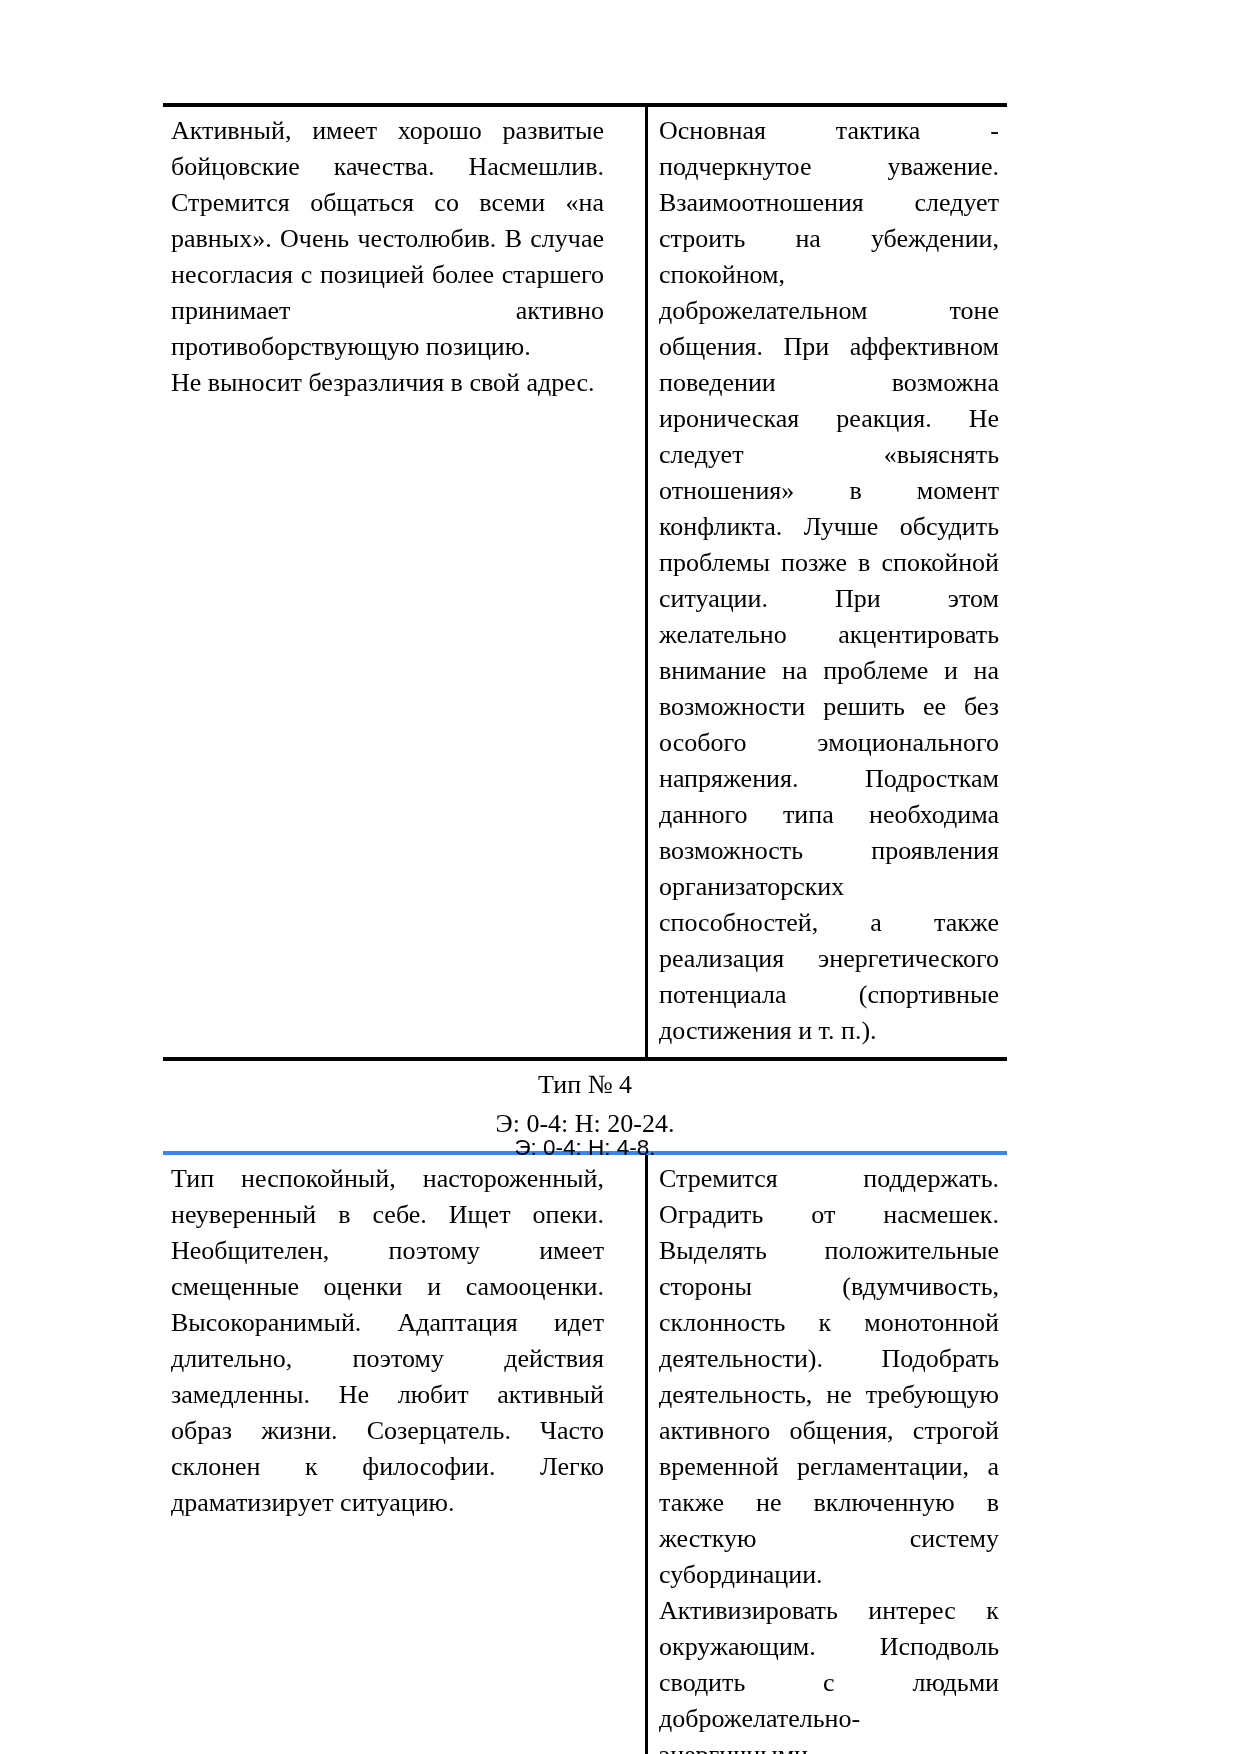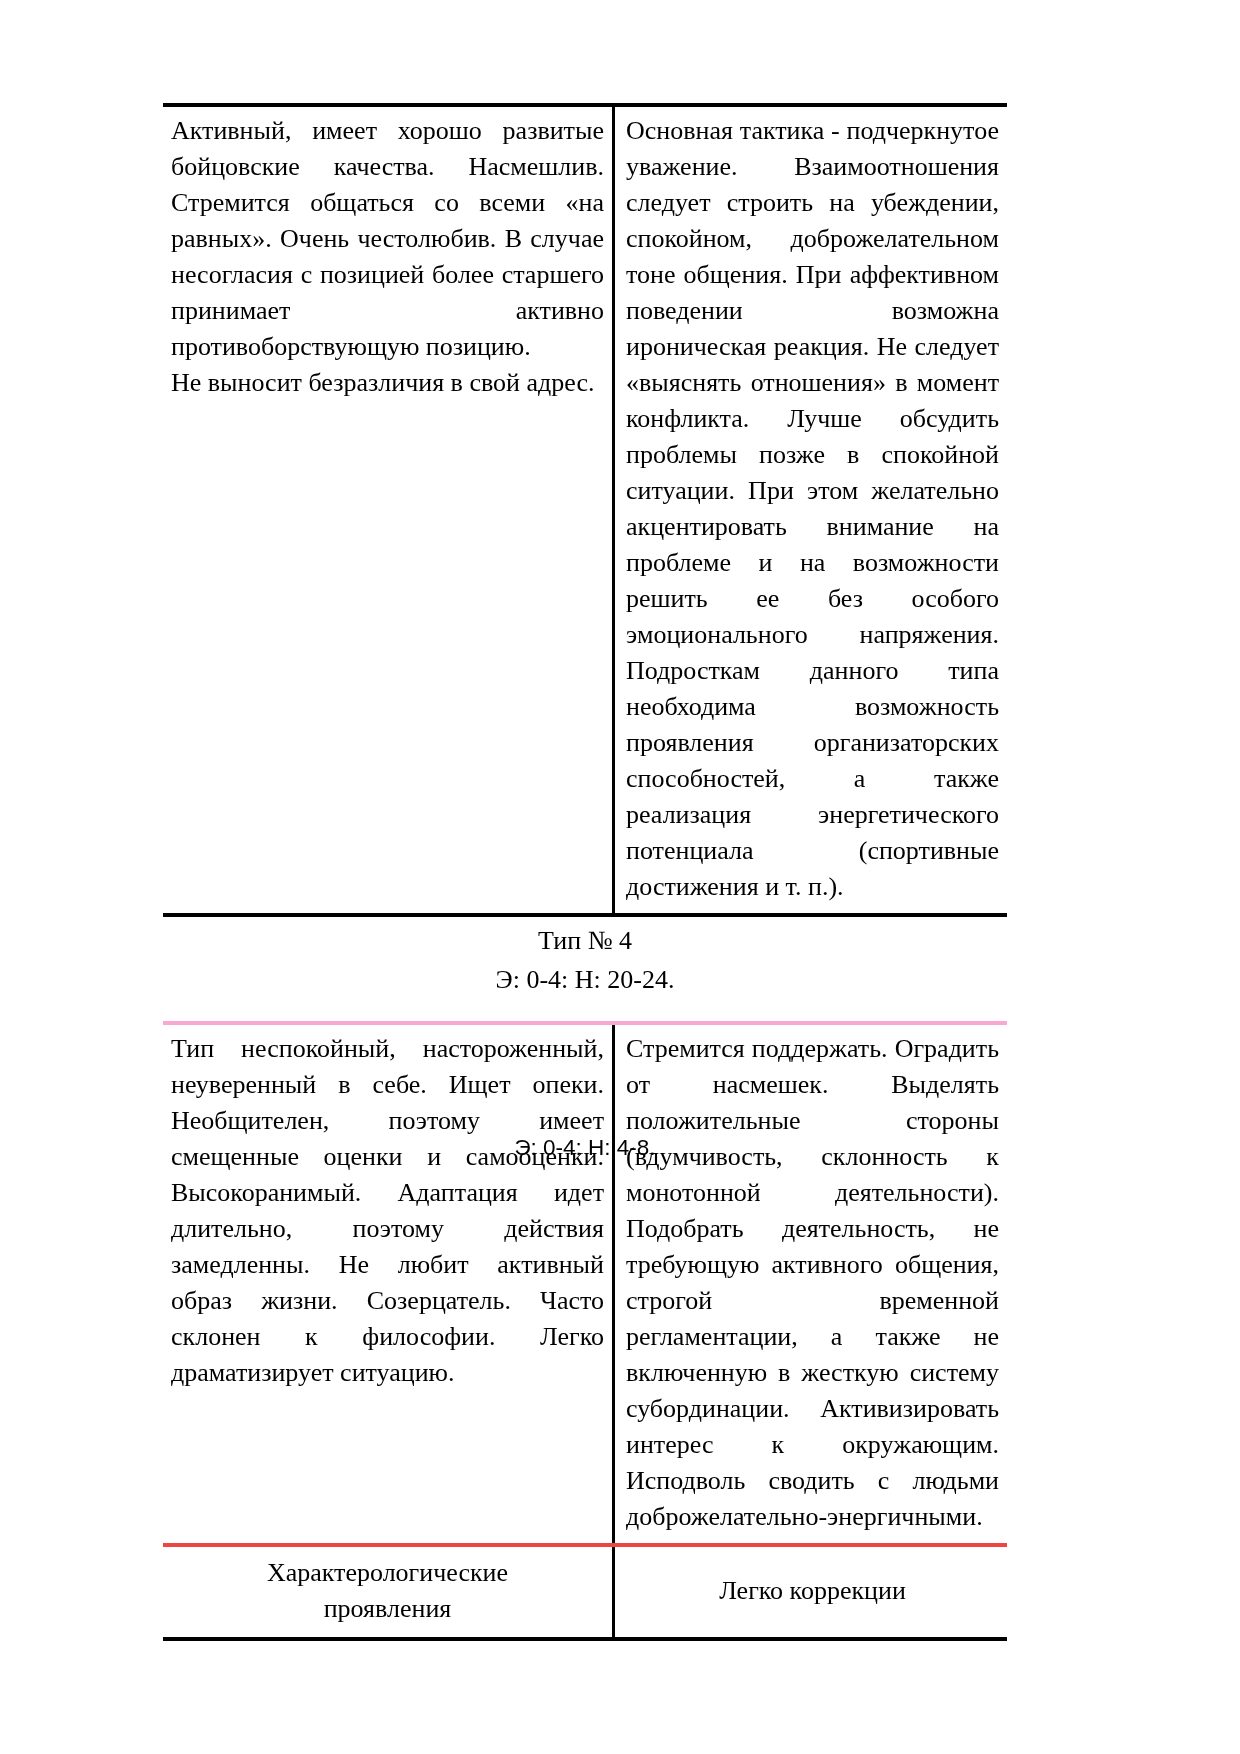--- a/index.html
+++ b/index.html
@@ -29,30 +29,31 @@
     display: grid;
     grid-template-columns: 449px 1fr;
   }
   .cell {
     padding: 6px 8px 8px 8px;
     box-sizing: border-box;
   }
   .cell.right-cell {
     border-left: 3px solid #000;
     padding-left: 11px;
+    margin-left: 33px;
   }
   .cell p {
     margin: 0;
     text-align: justify;
   }
   .title-row {
     border-top: 4px solid #000;
-    border-bottom: 4px solid #f9a8d4;
+    border-bottom: 4px solid #3b82f6;
     text-align: center;
-    padding: 6px 0 23px 0;
+    padding: 6px 0 9px 0;
   }
   .type-title {
     margin: 0;
   }
   .type-scores {
     margin-top: 3px;
   }
   .header-row {
     border-top: 4px solid #ef4444;
   }

